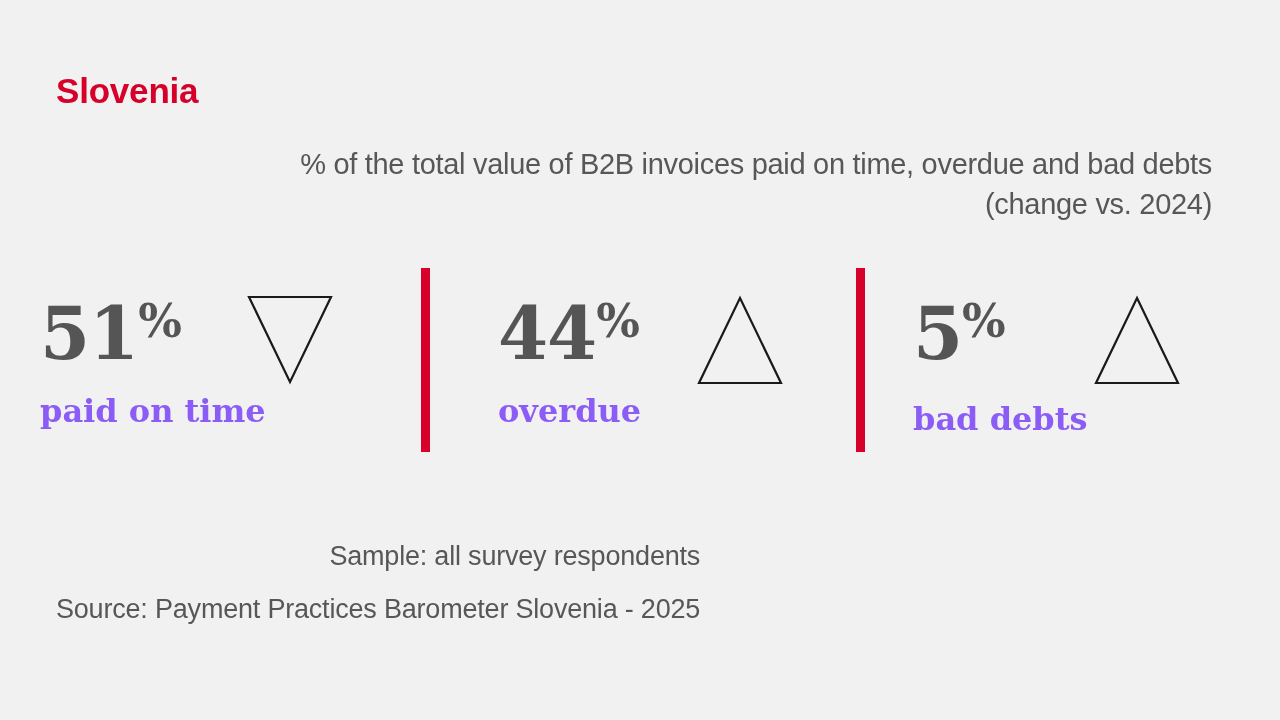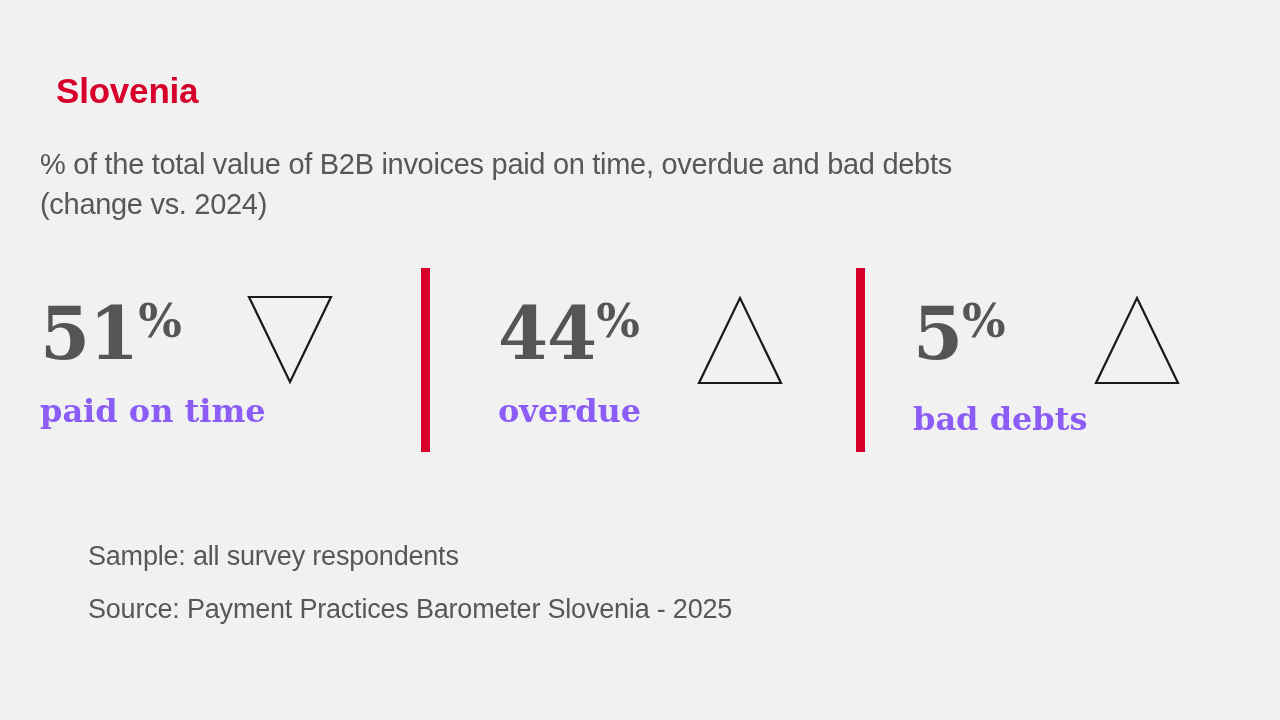--- a/index.html
+++ b/index.html
@@ -13,40 +13,41 @@
     font-family: "Liberation Sans", sans-serif;
     overflow: hidden;
     position: relative;
   }
 
   .canvas {
     position: relative;
     width: 1280px;
     height: 516px;
     background: #f1f1f1;
+    text-align: right;
   }
 
   
   .title {
     position: absolute;
     left: 56px;
     top: 70px;
     font-family: "Liberation Sans", sans-serif;
     font-size: 35px;
     font-weight: bold;
     color: #d6002a;
     letter-spacing: -0.2px;
     line-height: 42px;
     white-space: nowrap;
   }
 
   
   .subtitle {
     position: absolute;
-    left: 40px;
+    left: 52px;
     top: 144px;
     width: 1160px;
     font-family: "Liberation Sans", sans-serif;
     font-size: 29px;
     font-weight: normal;
     color: #575757;
     line-height: 40px;
     letter-spacing: -0.3px;
   }
   .subtitle .line {
@@ -137,21 +138,20 @@
   
   .footer {
     position: absolute;
     left: 56px;
     top: 530px;
     font-family: "Liberation Sans", sans-serif;
     font-size: 27px;
     color: #575757;
     line-height: 53px;
     letter-spacing: -0.2px;
-    margin-left: 32px;
   }
   .footer .line {
     display: block;
     white-space: nowrap;
   }
 </style>
 </head>
 <body>
 
 <div class="canvas">

